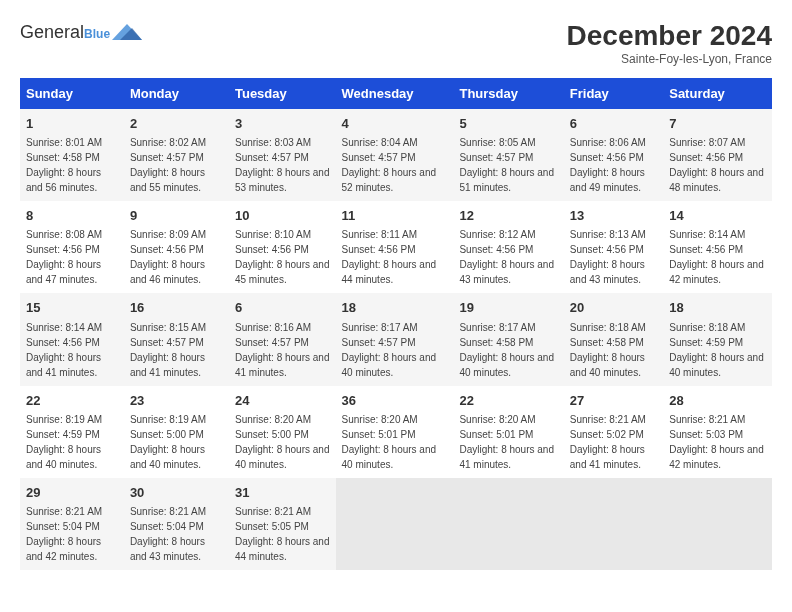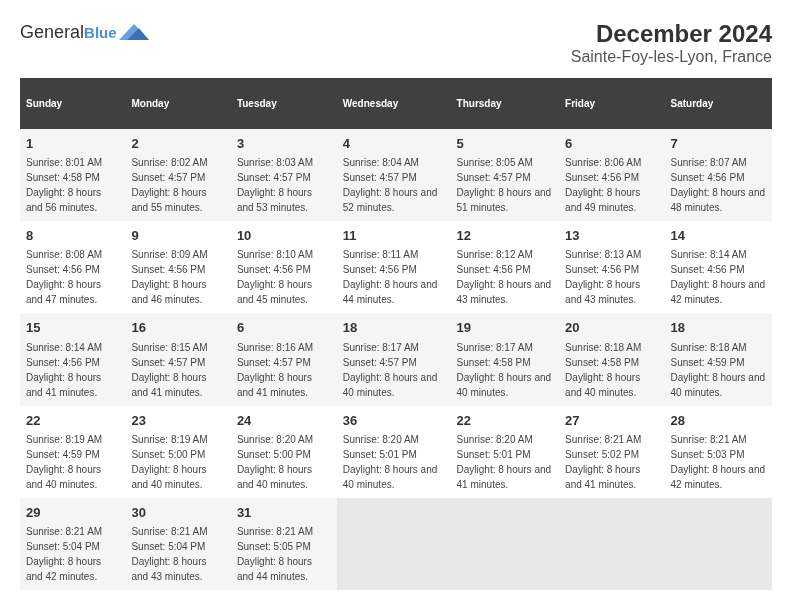--- a/index.html
+++ b/index.html
@@ -19,52 +19,52 @@
     .logo {
       display: flex;
       align-items: center;
     }
     .logo-text-general {
       font-size: 18px;
       font-weight: normal;
       color: #333;
     }
     .logo-text-blue {
-      font-size: 15px;
+      font-size: 12px;
       font-weight: bold;
       color: #4a90d9;
     }
     .logo-icon {
       width: 30px;
       height: 24px;
       margin-left: 2px;
     }
     .title-area {
       text-align: right;
     }
     .month-title {
-      font-size: 24px;
+      font-size: 28px;
       font-weight: bold;
       color: #333;
     }
     .location-title {
-      font-size: 16px;
+      font-size: 12px;
       color: #555;
     }
     table {
       width: 100%;
       border-collapse: collapse;
       font-size: 11px;
     }
     thead tr th {
-      background-color: #404040;
+      background-color: #1d4ed8;
       color: #fff;
-      padding: 20px 6px;
+      padding: 8px 6px;
       text-align: left;
-      font-size: 10px;
+      font-size: 13px;
       font-weight: bold;
     }
     tbody tr {
       vertical-align: top;
     }
     tbody tr:nth-child(odd) {
       background-color: #f5f5f5;
     }
     tbody tr:nth-child(even) {
       background-color: #ffffff;

